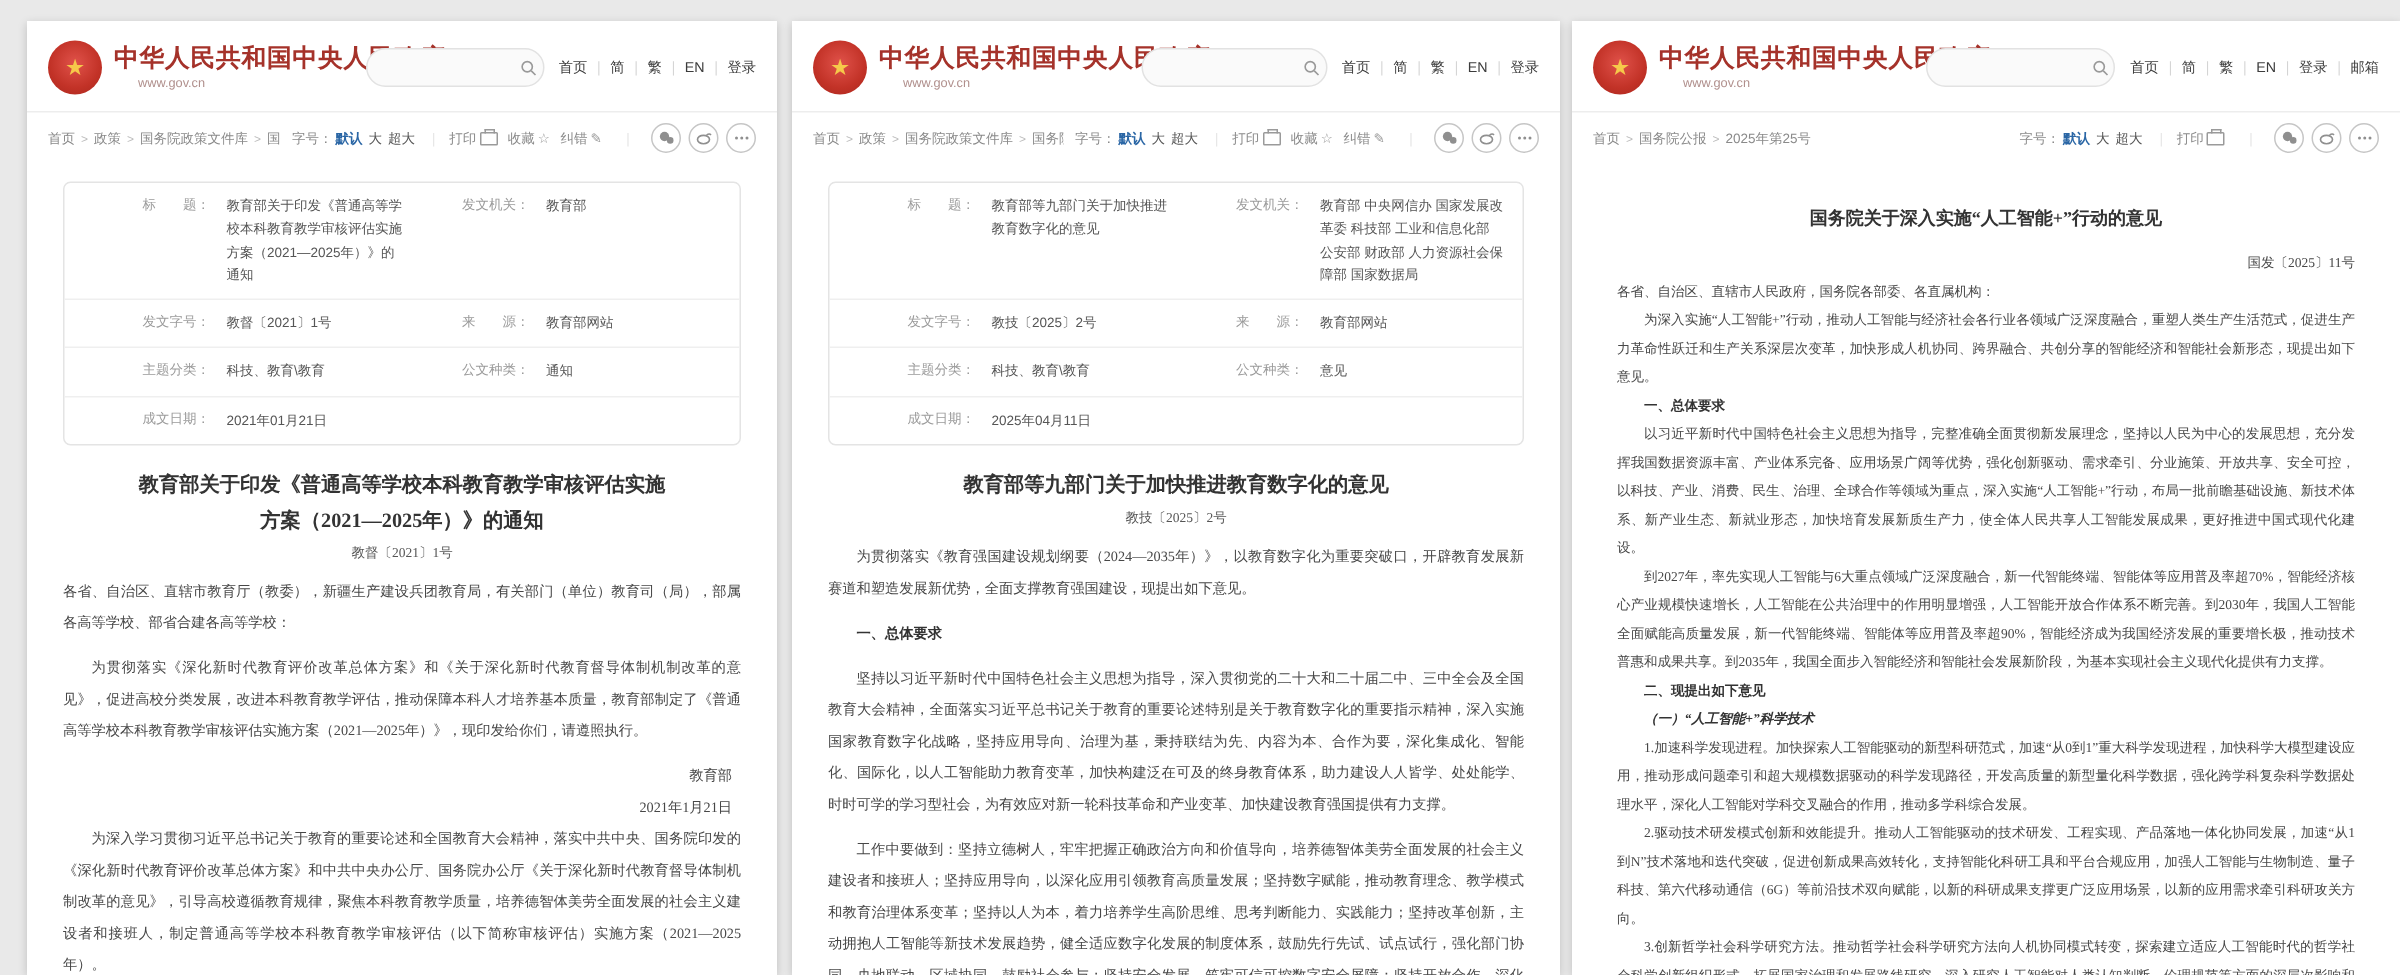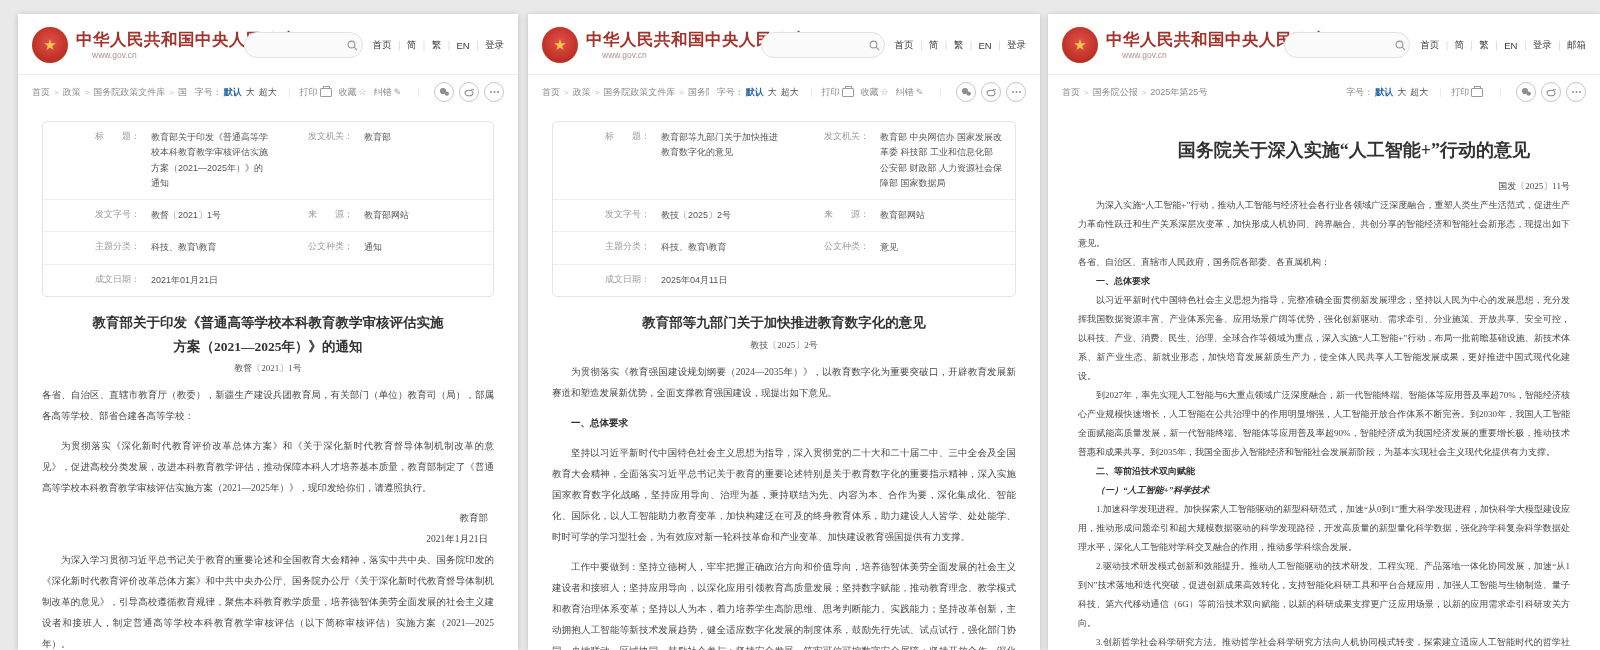--- a/index.html
+++ b/index.html
@@ -51,21 +51,21 @@
   .doc{padding:12px 24px 0;}
   .meta{border:1px solid #e4e4e4;border-radius:5px;font-size:9px;margin-bottom:4px;}
   .meta-row{display:flex;border-bottom:1px solid #efefef;padding:8px 12px;}
   .meta-row:last-child{border-bottom:none;}
   .meta-pair{flex:1;display:flex;min-width:0;}
   .meta-label{flex:0 0 56px;color:#9b9b9b;margin-left:40px;}
   .meta-value{color:#555;line-height:1.7;}
 
   .doc-title{font-family:"Liberation Serif",serif;font-weight:bold;color:#333;text-align:center;
              font-size:13.5px;line-height:1.75;margin:14px 48px 4px;}
-  .p3 .doc-title{font-size:18px;margin:16px 40px 10px;text-align:right;}
+  .p3 .doc-title{font-size:12px;margin:16px 40px 10px;}
   .doc-sub{font-family:"Liberation Serif",serif;text-align:center;font-size:9px;color:#555;margin-bottom:10px;}
 
   .doc-body{font-family:"Liberation Serif",serif;font-size:9.5px;color:#474747;
             line-height:21px;text-align:justify;}
   .para{text-indent:2em;margin:0 0 9px;}
   .p3 .doc-body{font-size:9px;line-height:19px;}
   .p3 .para{margin:0;}
   .t-sal{text-indent:0;}
   .t-h{font-weight:bold;color:#333;font-family:Liberation Serif, serif;}
   .t-h2{font-weight:bold;color:#333;font-style:italic;}
@@ -408,25 +408,25 @@
               <circle cx="9" cy="5" r="1" fill="#8f8f8f"></circle>
             </svg>
           </span>
       </span>
     </div>
   </div>
   <div class="doc" style="padding:10px 30px 0;">
     <div class="doc-title">国务院关于深入实施“人工智能+”行动的意见</div>
     <div class="doc-body">
         <div class="para t-dn">国发〔2025〕11号</div>
+        <div class="para t-sal">各省、自治区、直辖市人民政府，国务院各部委、各直属机构：</div>
         <div class="para t-p">为深入实施“人工智能+”行动，推动人工智能与经济社会各行业各领域广泛深度融合，重塑人类生产生活范式，促进生产力革命性跃迁和生产关系深层次变革，加快形成人机协同、跨界融合、共创分享的智能经济和智能社会新形态，现提出如下意见。</div>
-        <div class="para t-sal">各省、自治区、直辖市人民政府，国务院各部委、各直属机构：</div>
         <div class="para t-h">一、总体要求</div>
         <div class="para t-p">以习近平新时代中国特色社会主义思想为指导，完整准确全面贯彻新发展理念，坚持以人民为中心的发展思想，充分发挥我国数据资源丰富、产业体系完备、应用场景广阔等优势，强化创新驱动、需求牵引、分业施策、开放共享、安全可控，以科技、产业、消费、民生、治理、全球合作等领域为重点，深入实施“人工智能+”行动，布局一批前瞻基础设施、新技术体系、新产业生态、新就业形态，加快培育发展新质生产力，使全体人民共享人工智能发展成果，更好推进中国式现代化建设。</div>
         <div class="para t-p">到2027年，率先实现人工智能与6大重点领域广泛深度融合，新一代智能终端、智能体等应用普及率超70%，智能经济核心产业规模快速增长，人工智能在公共治理中的作用明显增强，人工智能开放合作体系不断完善。到2030年，我国人工智能全面赋能高质量发展，新一代智能终端、智能体等应用普及率超90%，智能经济成为我国经济发展的重要增长极，推动技术普惠和成果共享。到2035年，我国全面步入智能经济和智能社会发展新阶段，为基本实现社会主义现代化提供有力支撑。</div>
-        <div class="para t-h">二、等前沿技术双向赋能</div>
+        <div class="para t-h">二、现提出如下意见</div>
         <div class="para t-h2">（一）“人工智能+”科学技术</div>
         <div class="para t-p">1.加速科学发现进程。加快探索人工智能驱动的新型科研范式，加速“从0到1”重大科学发现进程，加快科学大模型建设应用，推动形成问题牵引和超大规模数据驱动的科学发现路径，开发高质量的新型量化科学数据，强化跨学科复杂科学数据处理水平，深化人工智能对学科交叉融合的作用，推动多学科综合发展。</div>
         <div class="para t-p">2.驱动技术研发模式创新和效能提升。推动人工智能驱动的技术研发、工程实现、产品落地一体化协同发展，加速“从1到N”技术落地和迭代突破，促进创新成果高效转化，支持智能化科研工具和平台合规应用，加强人工智能与生物制造、量子科技、第六代移动通信（6G）等前沿技术双向赋能，以新的科研成果支撑更广泛应用场景，以新的应用需求牵引科研攻关方向。</div>
         <div class="para t-p">3.创新哲学社会科学研究方法。推动哲学社会科学研究方法向人机协同模式转变，探索建立适应人工智能时代的哲学社会科学创新组织形式，拓展国家治理和发展路线研究，深入研究人工智能对人类认知判断、伦理规范等方面的深层次影响和作用机理，探索形成智能向善理论体系，促进人工智能更好造福人类。</div>
       </div>
   </div>
 </div>
 
 </body></html>

